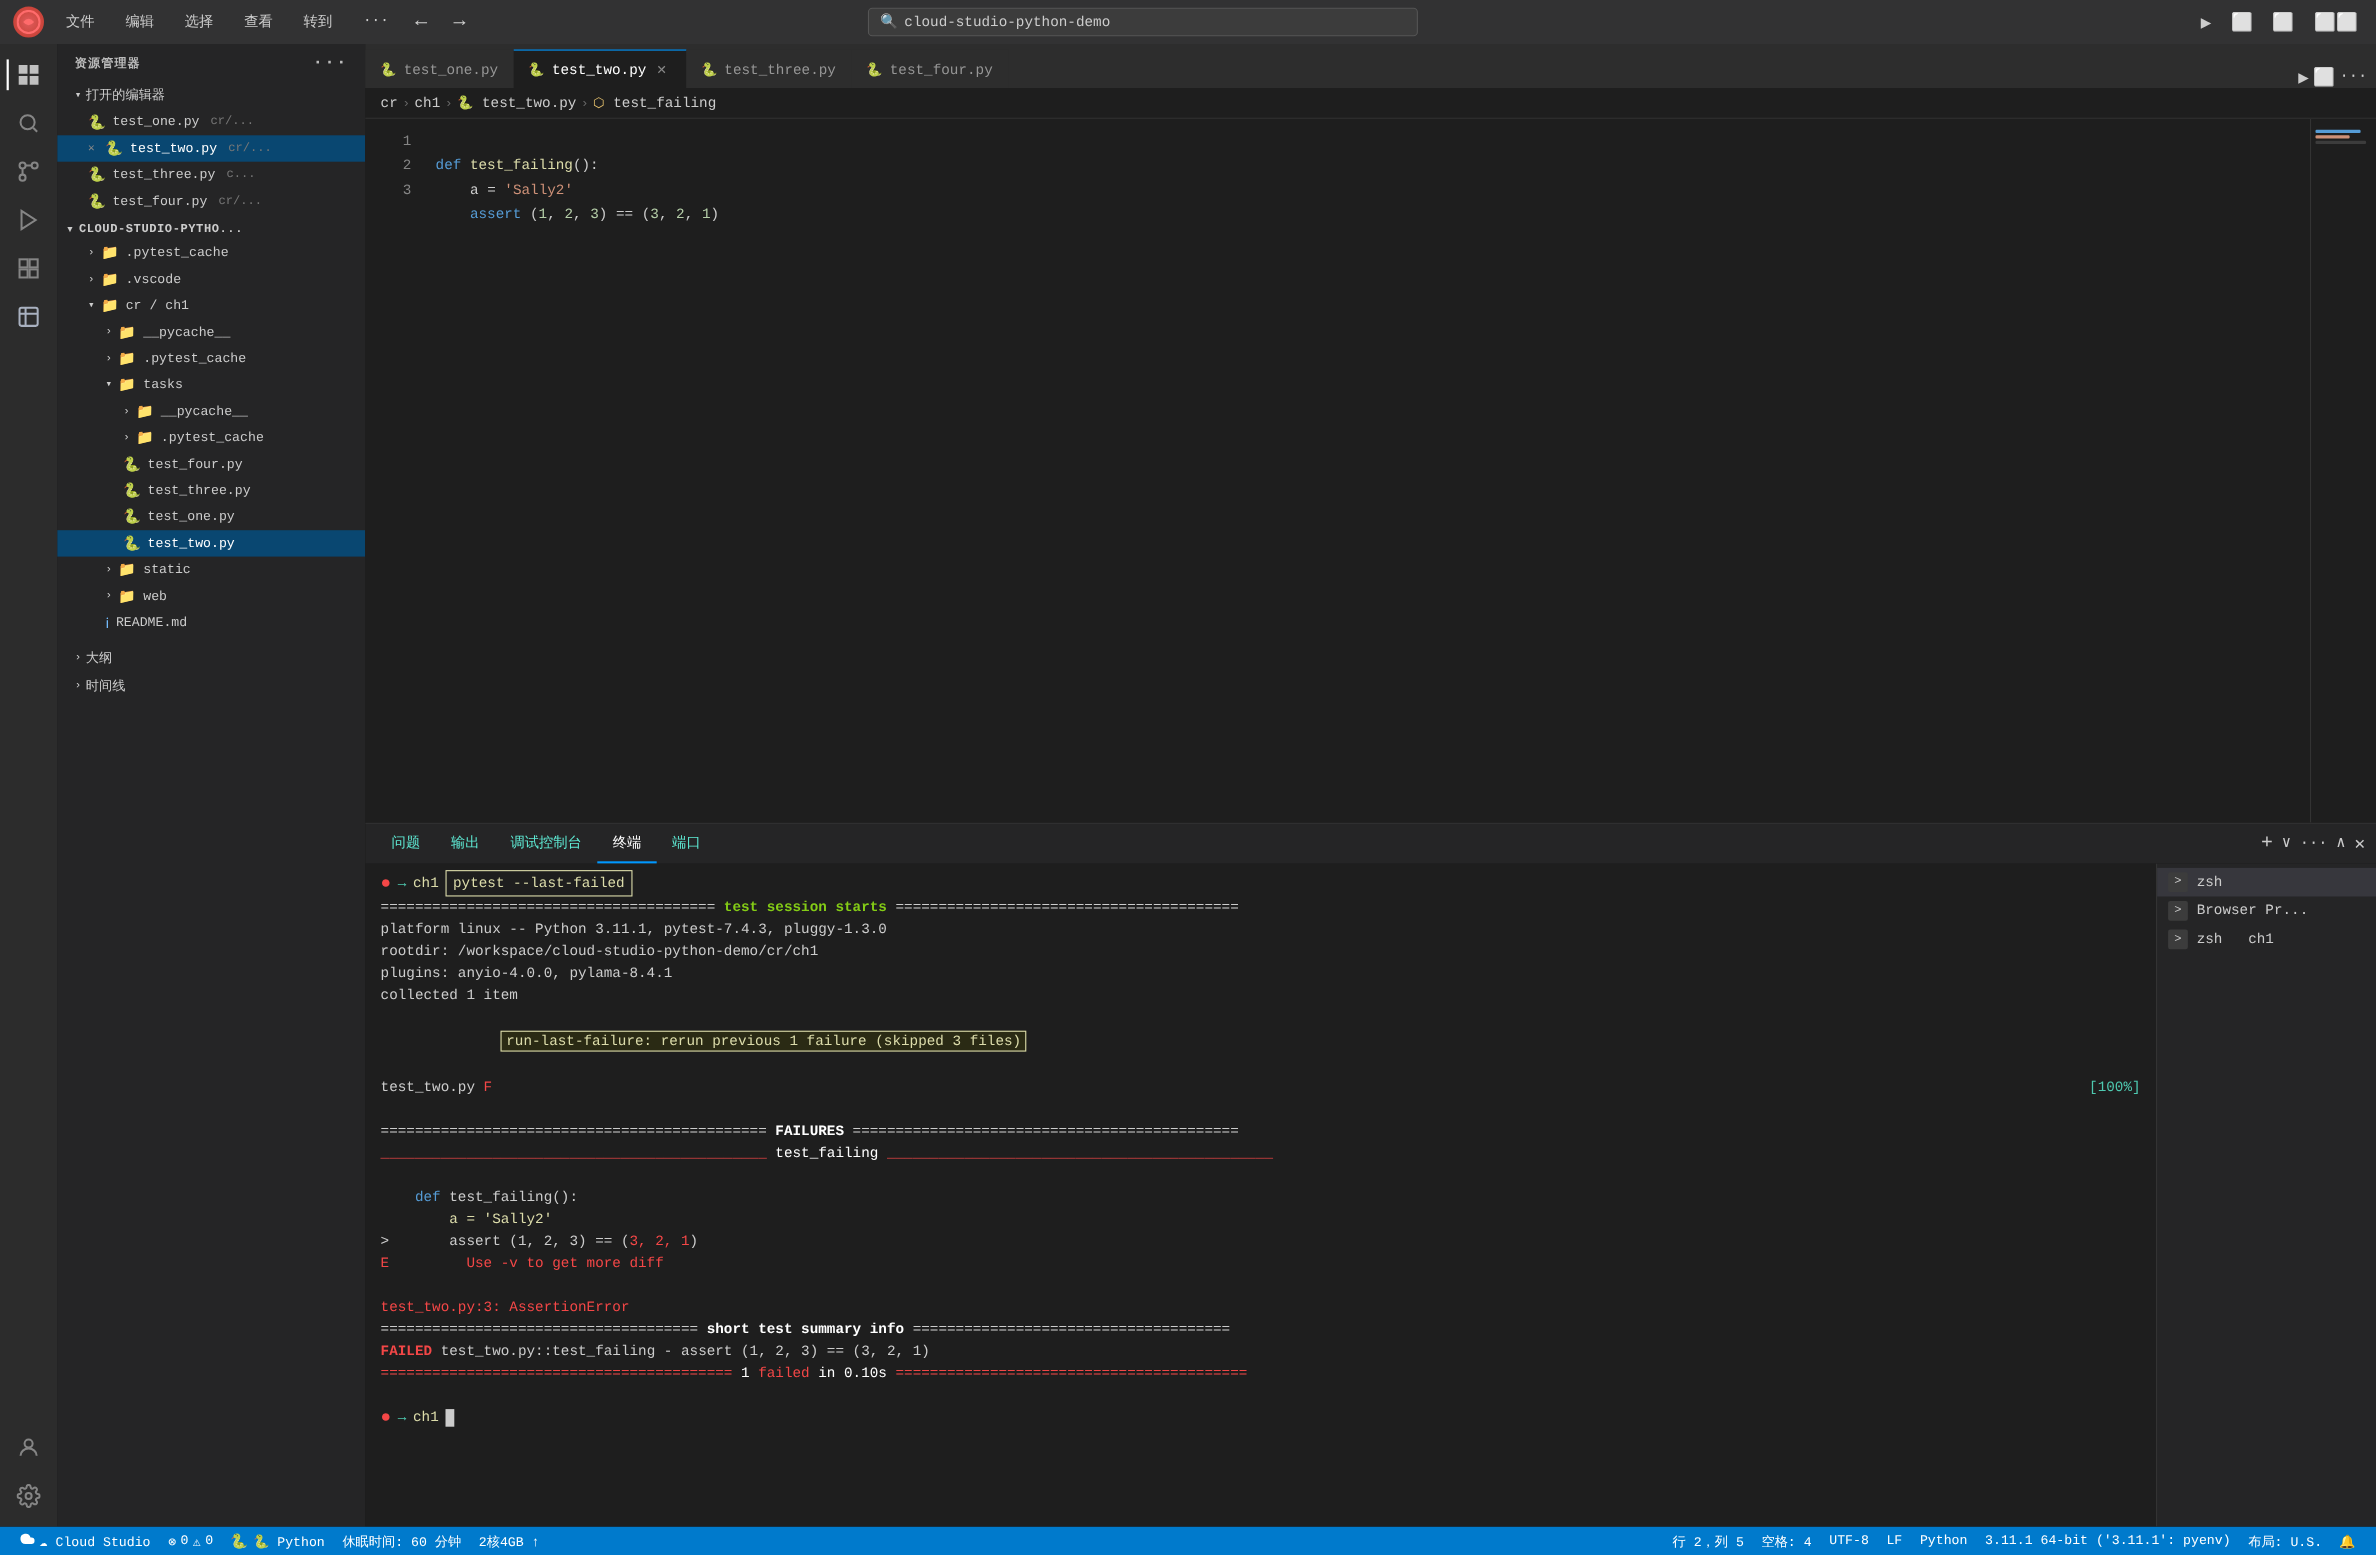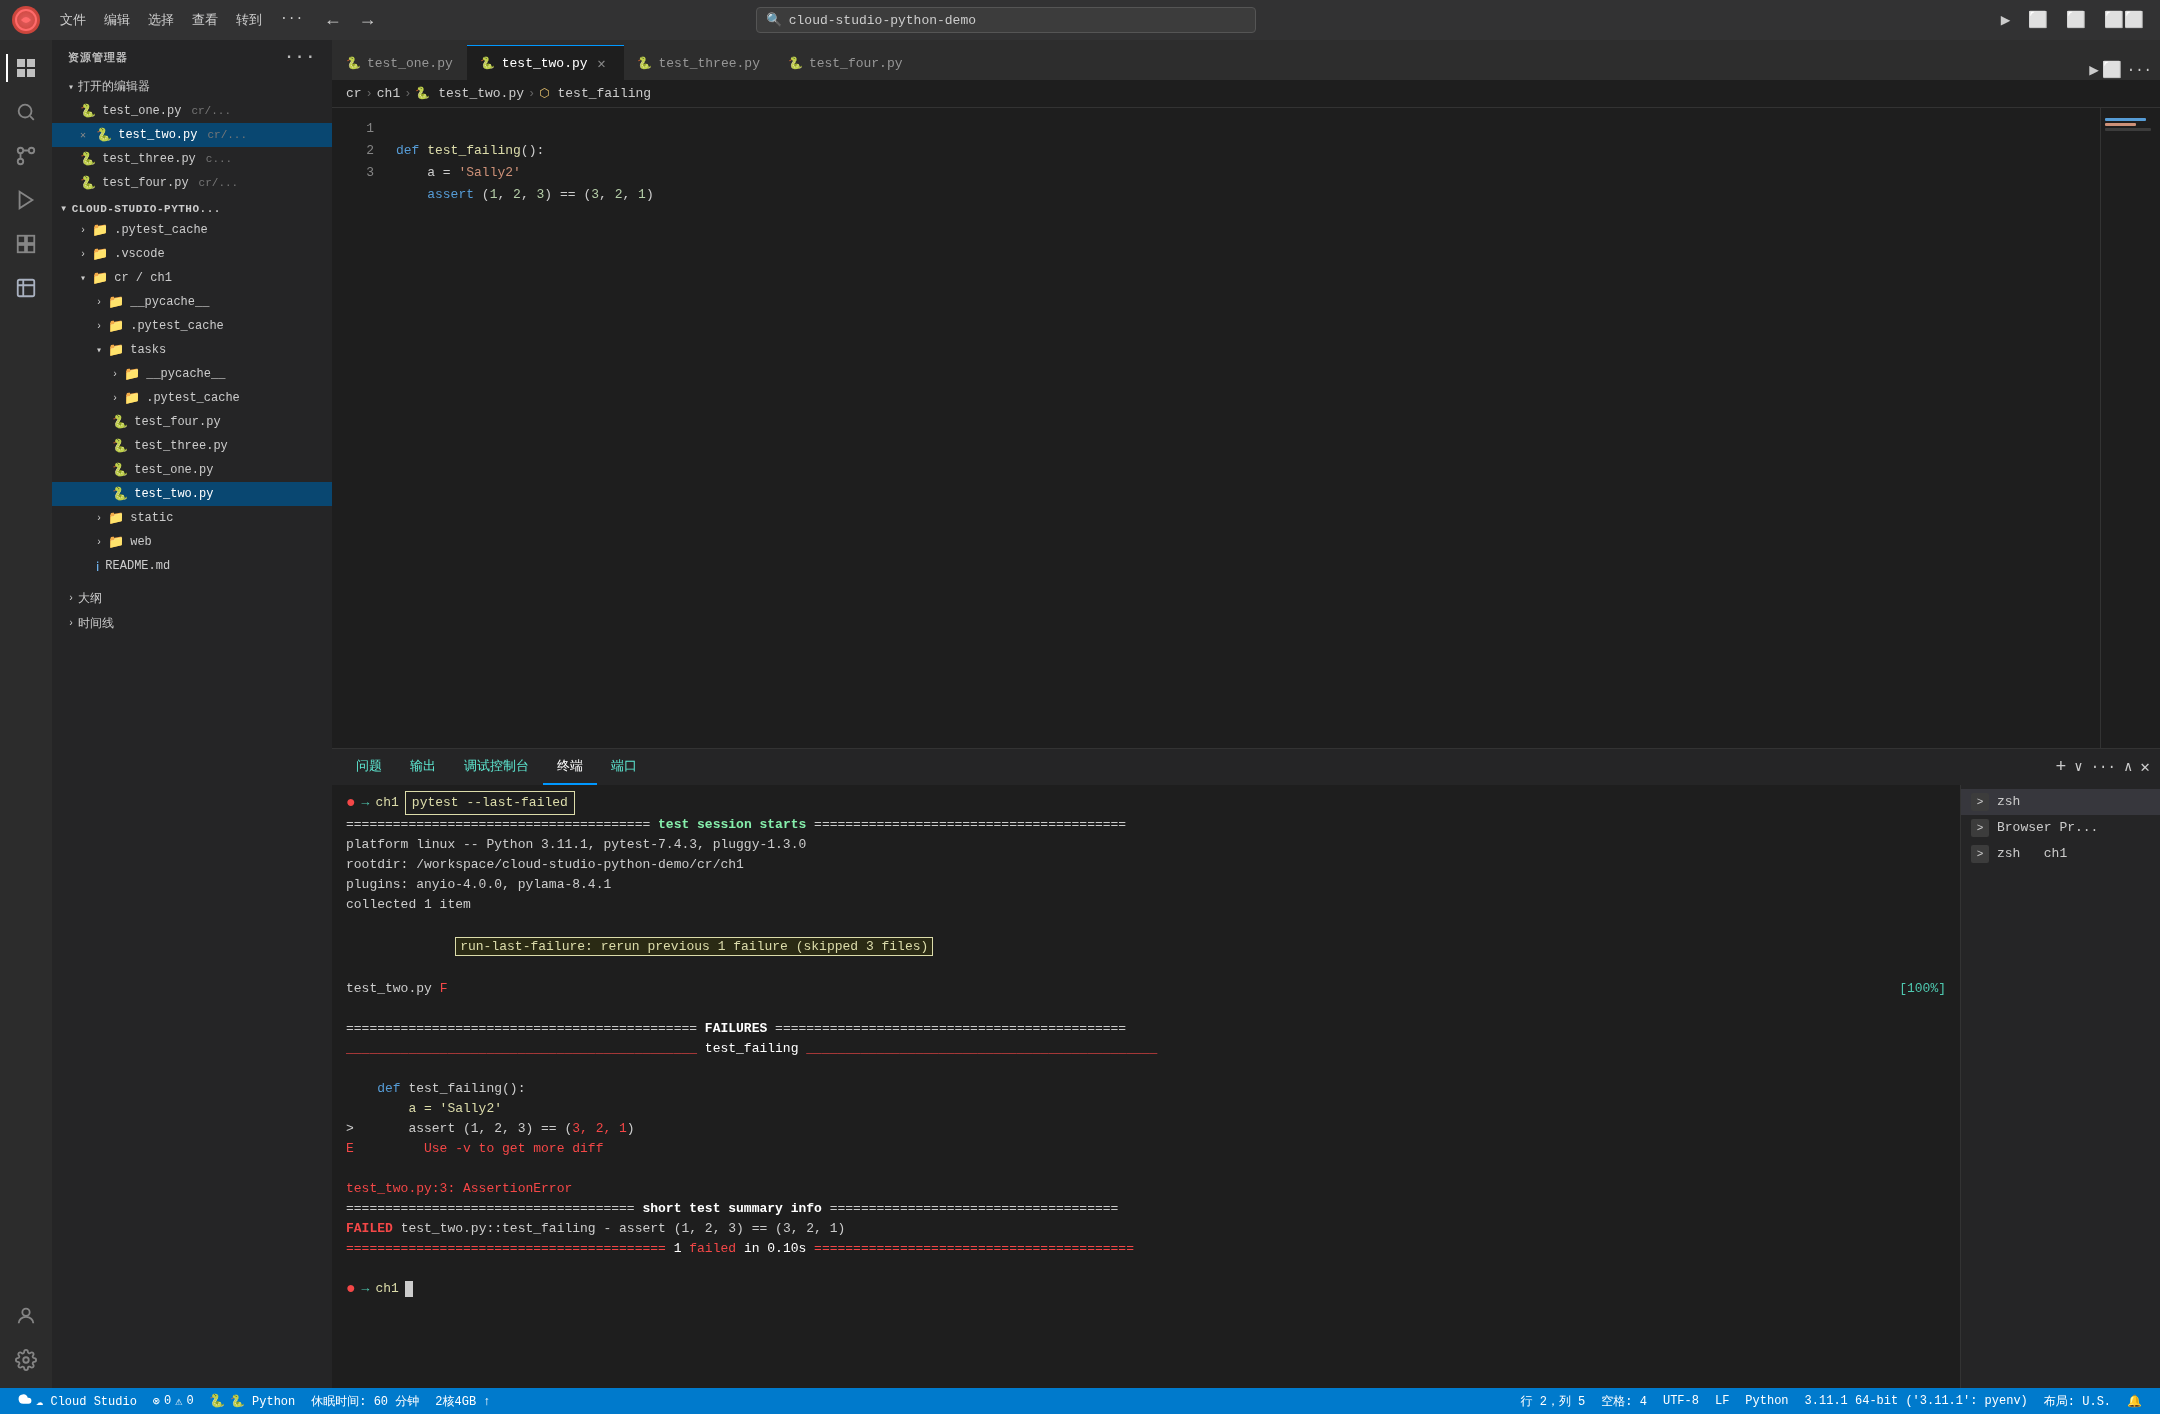--- a/index.html
+++ b/index.html
@@ -28,21 +28,21 @@
     .titlebar-logo {
       width: 28px;
       height: 28px;
       border-radius: 50%;
       background: radial-gradient(circle, #e05c5c, #c0392b);
       display: flex; align-items: center; justify-content: center;
       color: white; font-size: 14px; font-weight: bold;
     }
     .titlebar-menu {
       display: flex;
-      gap: 10px;
+      gap: 20px;
       font-size: 13px;
       color: #cccccc;
     }
     .titlebar-menu span {
       cursor: pointer;
       padding: 2px 4px;
     }
     .titlebar-search {
       flex: 1;
       max-width: 500px;
@@ -712,21 +712,21 @@
         <div class="terminal-split">
           <div class="terminal-main">
 
             <div class="prompt-line">
               <span style="color:#f44747; font-size:16px; margin-right:6px;">●</span>
               <span class="prompt-arrow">→</span>
               <span class="prompt-dir">ch1</span>
               <span style="border: 1px solid #dcdcaa; padding: 1px 6px; color: #dcdcaa; background: #1e1e1e;">pytest --last-failed</span>
             </div>
 
-            <div class="terminal-line t-section">======================================= <span class="t-bold" style="color:#86efac;font-family:Liberation Mono, monospace;">test session starts</span> ========================================</div>
+            <div class="terminal-line t-section">======================================= <span class="t-bold" style="color:#84cc16;font-family:Liberation Mono, monospace;">test session starts</span> ========================================</div>
             <div class="terminal-line t-white">platform linux -- Python 3.11.1, pytest-7.4.3, pluggy-1.3.0</div>
             <div class="terminal-line t-white">rootdir: /workspace/cloud-studio-python-demo/cr/ch1</div>
             <div class="terminal-line t-white">plugins: anyio-4.0.0, pylama-8.4.1</div>
             <div class="terminal-line t-white">collected 1 item</div>
             <div class="terminal-line" style="padding: 2px 14px;">
               <span style="border: 1px solid #dcdcaa; padding: 1px 4px; color: #dcdcaa; background: #2a2a14;">run-last-failure: rerun previous 1 failure (skipped 3 files)</span>
             </div>
             <div class="terminal-line" style="display:flex; justify-content:space-between; padding: 0 14px;">
               <span class="t-white">test_two.py <span style="color:#f44747;">F</span></span>
               <span style="color:#4ec9b0;">[100%]</span>

